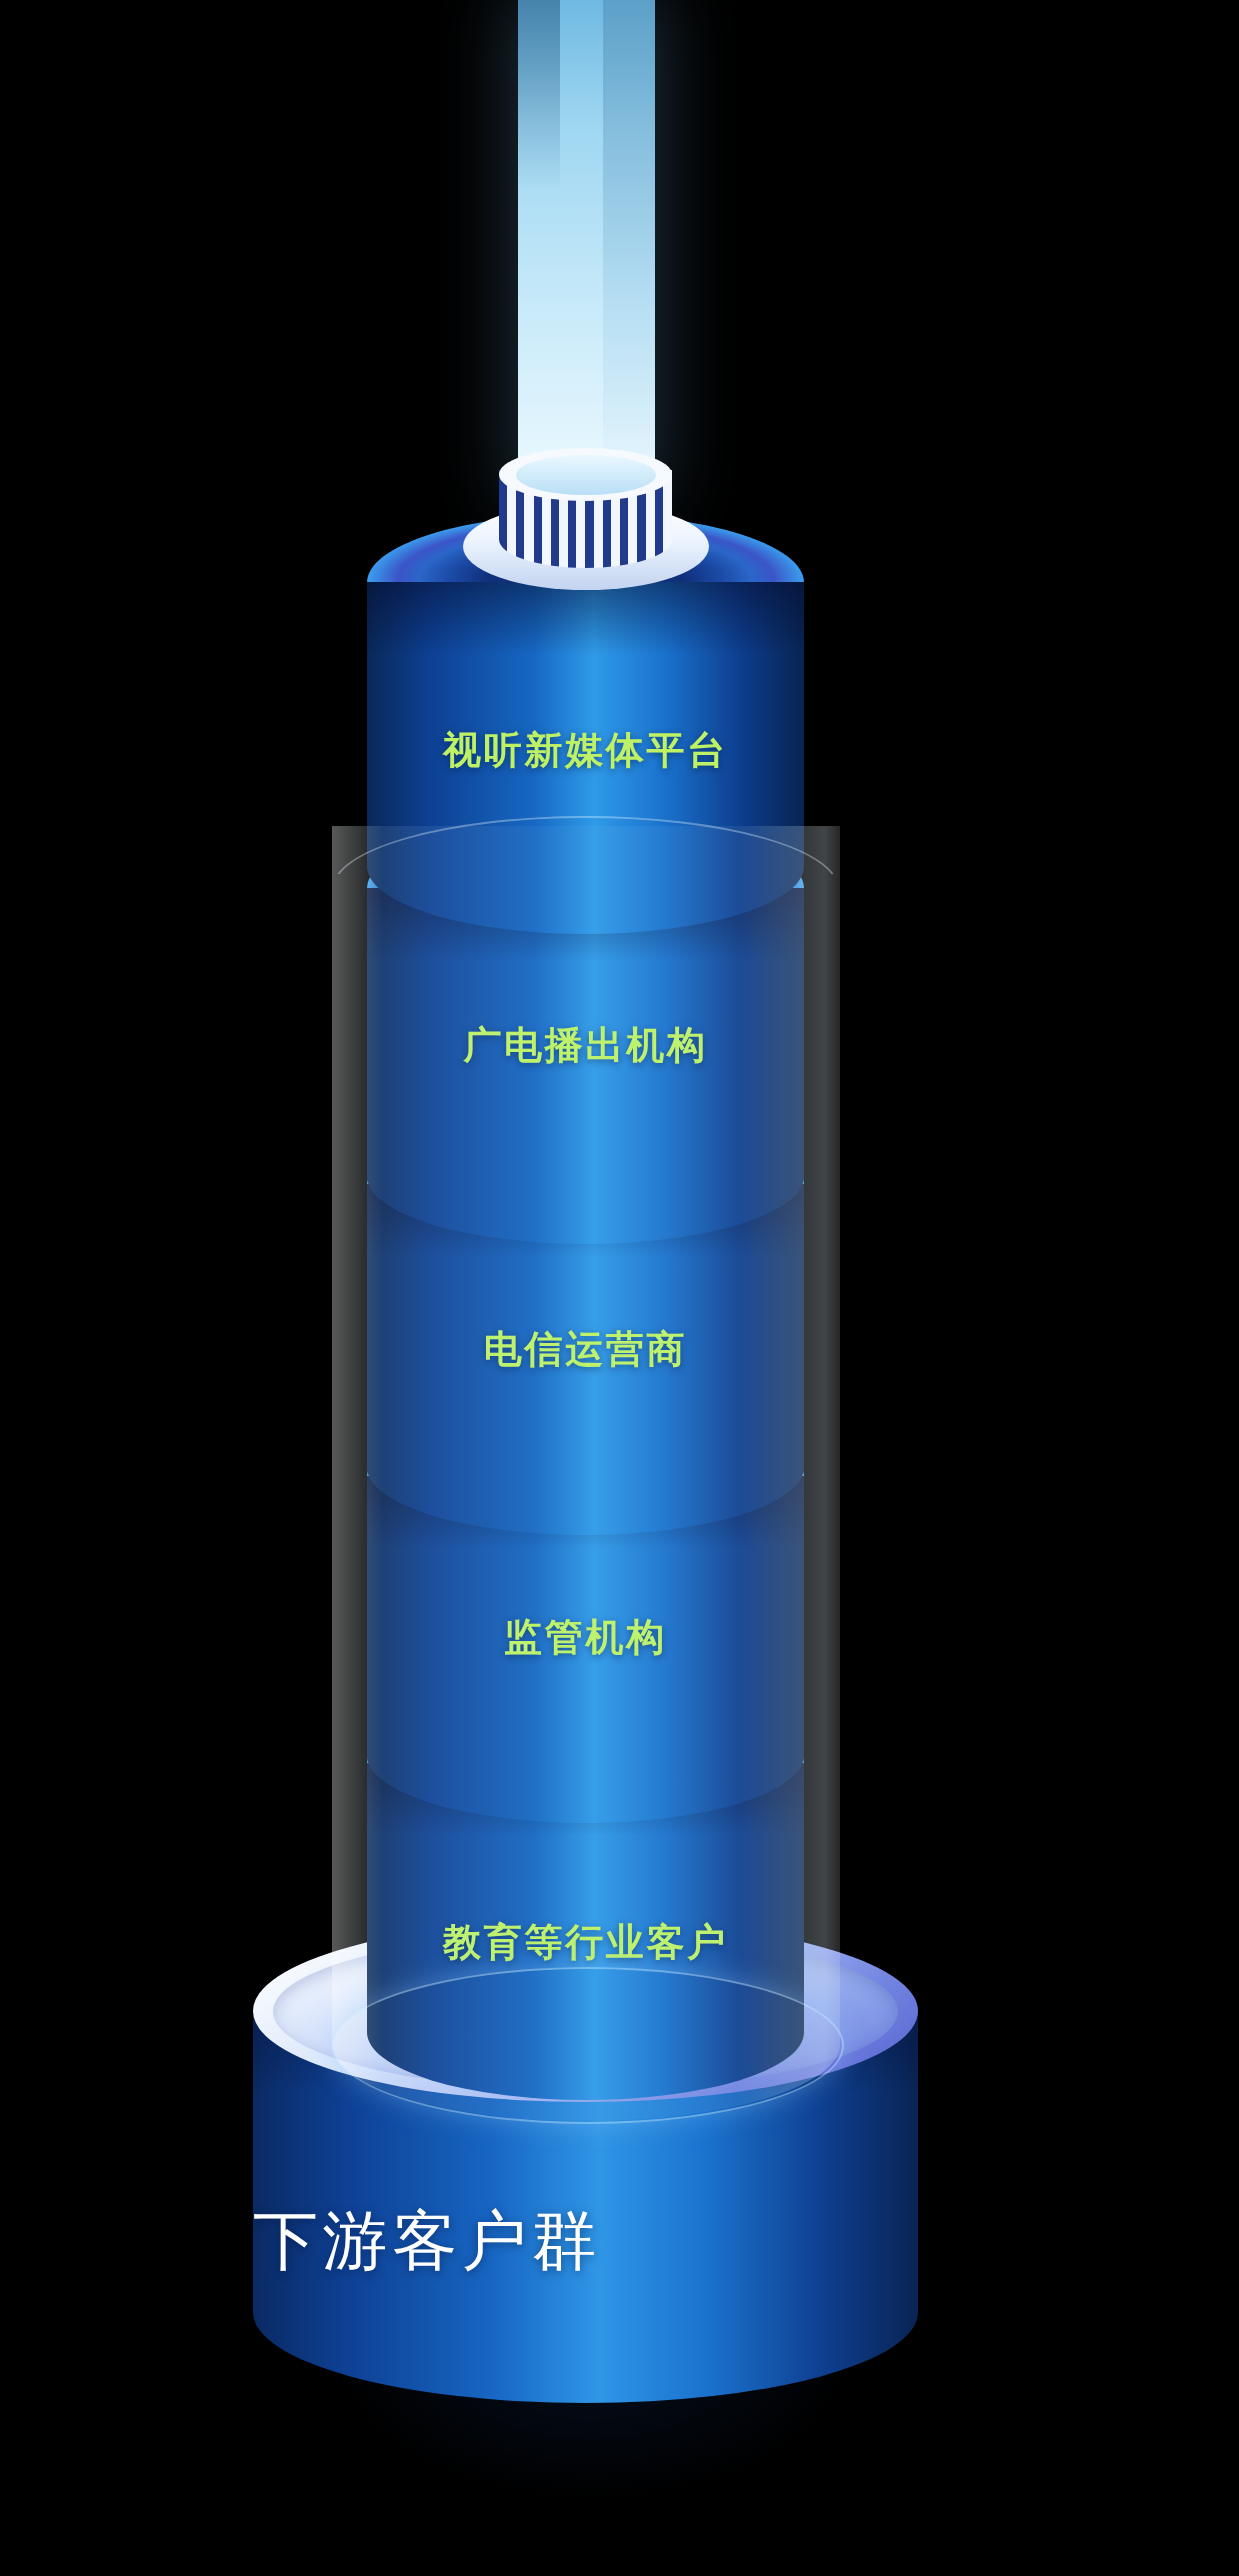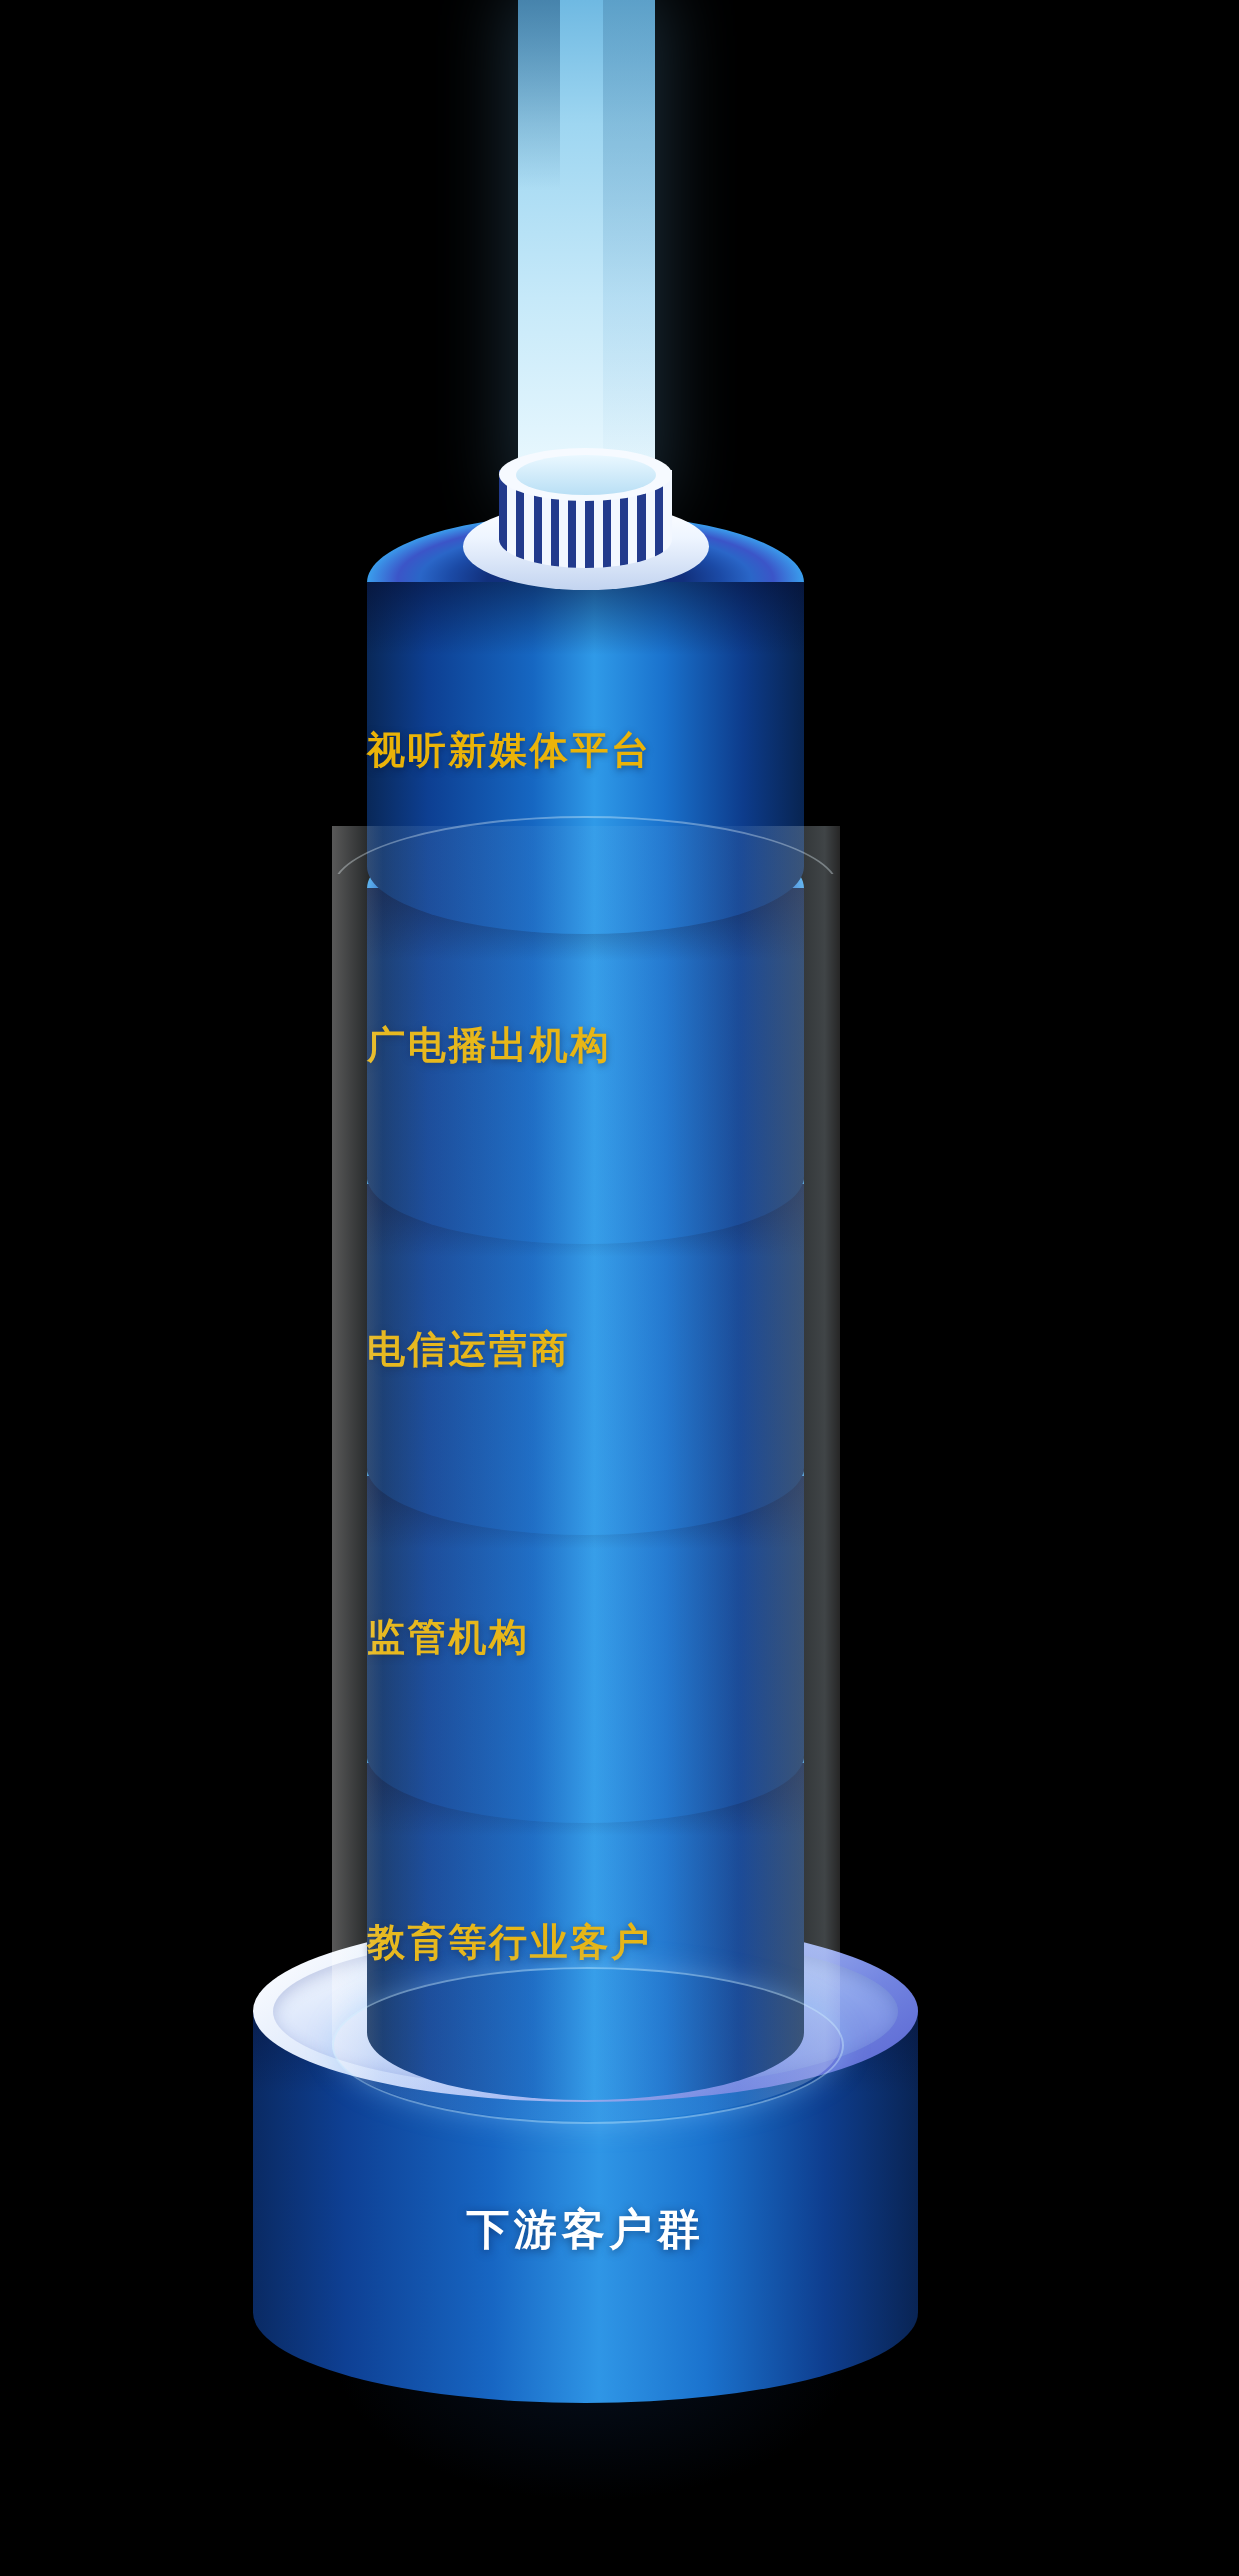--- a/index.html
+++ b/index.html
@@ -111,21 +111,22 @@
   .cyl .body::before {
     content: '';
     position: absolute;
     left: 0; right: 0; top: 0;
     height: 73px;
     background: linear-gradient(180deg, rgba(5,8,40,0.5), rgba(5,8,40,0));
   }
   .cyl .label {
     position: absolute;
     left: 0; width: 100%;
-    color: #eab308;
+    text-align: center;
+    color: #bef264;
     font-weight: bold;
     font-size: 38px;
     letter-spacing: 2.7px;
     line-height: 1;
     z-index: 2;
     text-shadow: 0 1.8px 7.3px rgba(0,20,60,0.5);
   }
 
   .cyl-1 { top: 514px;  height: 420px; }
   .cyl-1 .top {
@@ -221,24 +222,24 @@
     position: absolute;
     left: 50px; top: 25.5px;
     width: 565px; height: 144px;
     border-radius: 50%;
     background: radial-gradient(ellipse closest-side, rgba(20,30,110,0.55), rgba(20,30,110,0) 78%);
   }
   .base .label {
     position: absolute;
     top: 288px; left: 0;
     width: 100%;
-    text-align: center;
+    text-align: left;
     color: #ffffff;
-    font-weight: bold;
-    font-size: 43px;
+    font-weight: normal;
+    font-size: 65px;
     letter-spacing: 4.6px;
     line-height: 1;
     z-index: 2;
     text-shadow: 0 1.8px 9px rgba(0,20,60,0.5);
   }
 </style>
 </head>
 <body>
 
 <div class="stage">

